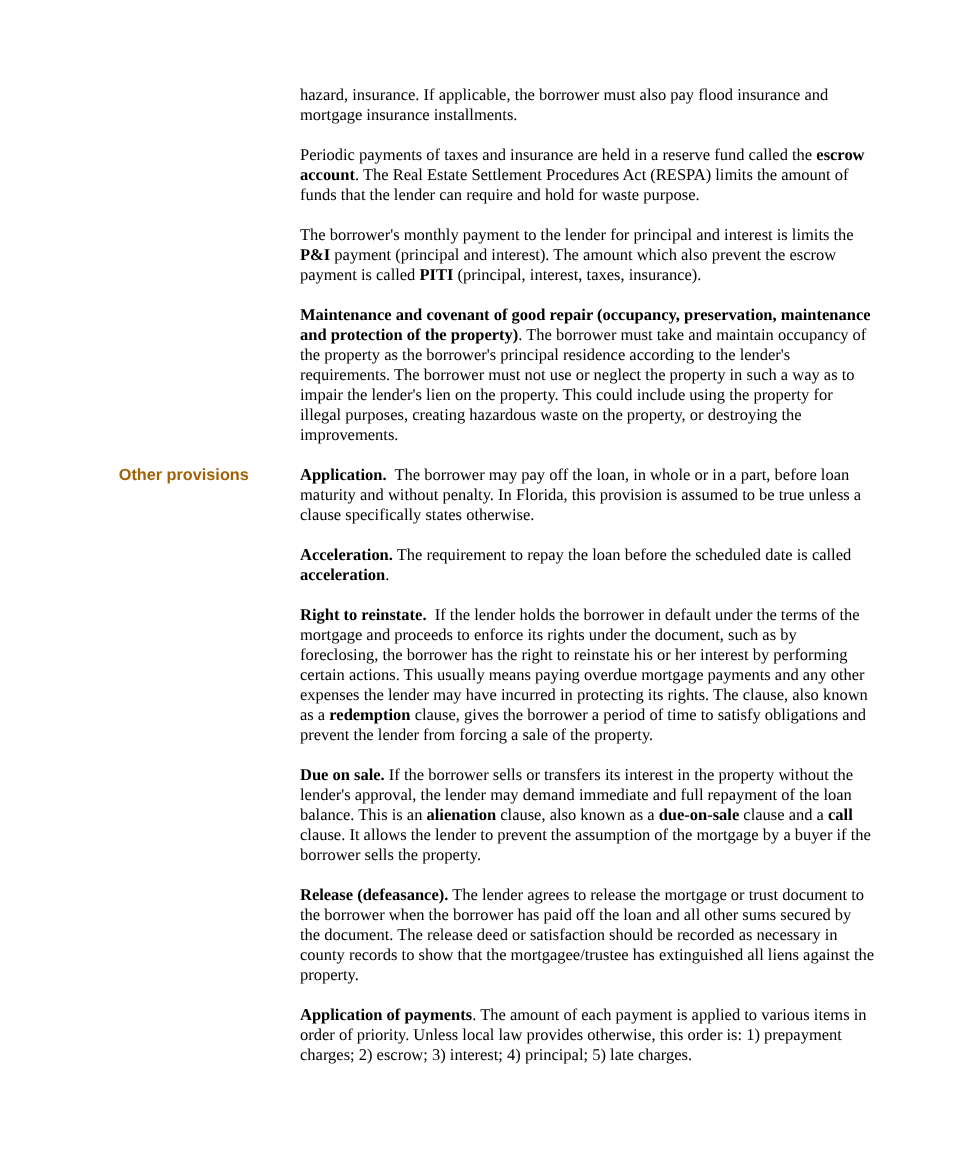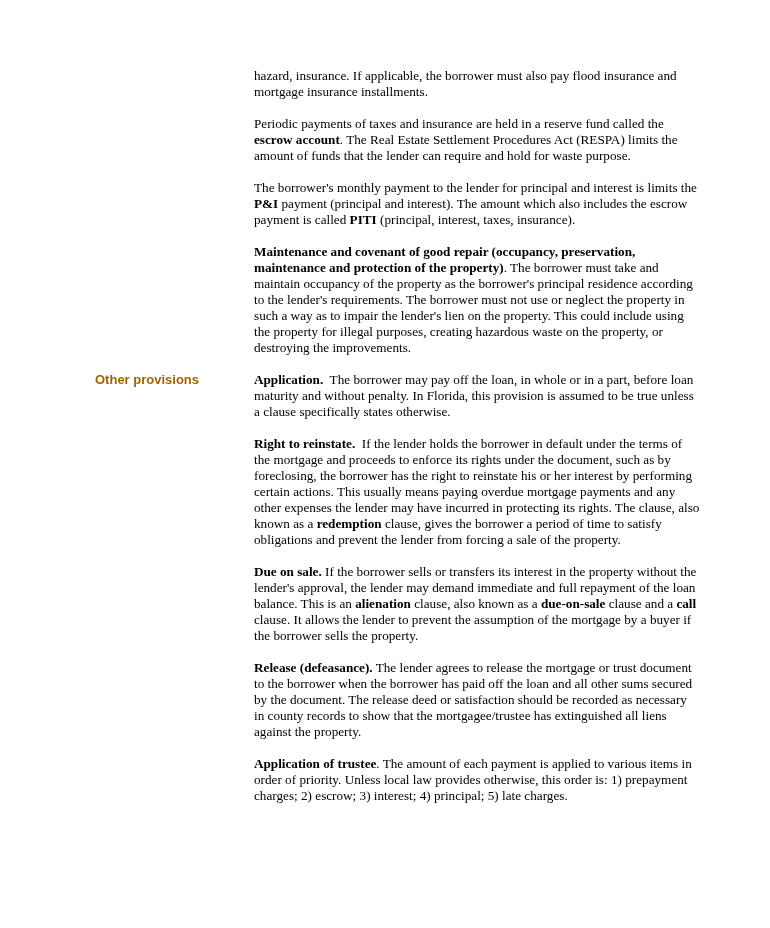--- a/index.html
+++ b/index.html
@@ -30,21 +30,21 @@
     position: absolute;
     left: 240px;
     top: 68px;
     width: 460px;
     font-family: "Liberation Serif", "DejaVu Serif", serif;
     font-size: 13.2px;
     line-height: 16px;
     color: #000000;
   }
   .body-col p {
-    margin: 0 0 16px 14px;
+    margin: 0 0 16px 0;
     padding: 0;
   }
   .seg { font-weight: normal; }
   .seg.b { font-weight: bold; }
 </style>
 </head>
 <body>
 
 <div class="page">
 
@@ -54,42 +54,45 @@
 
     <p>
       <span class="seg">hazard, insurance. If applicable, the borrower must also pay flood insurance and mortgage insurance installments.</span>
     </p>
 
     <p>
       <span class="seg">Periodic payments of taxes and insurance are held in a reserve fund called the </span><span class="seg b">escrow account</span><span class="seg">. The Real Estate Settlement Procedures Act (RESPA) limits the amount of funds that the lender can require and hold for waste purpose.</span>
     </p>
 
     <p>
-      <span class="seg">The borrower's monthly payment to the lender for principal and interest is limits the </span><span class="seg b">P&amp;I</span><span class="seg"> payment (principal and interest). The amount which also includes the escrow payment is called </span><span class="seg b">PITI</span><span class="seg"> (principal, interest, taxes, insurance).</span>
+      <span class="seg">The borrower's monthly payment to the lender for principal and interest is limits the </span><span class="seg b">P&amp;I</span><span class="seg"> payment (principal and interest). The amount which also prevent the escrow payment is called </span><span class="seg b">PITI</span><span class="seg"> (principal, interest, taxes, insurance).</span>
     </p>
 
     <p>
       <span class="seg b">Maintenance and covenant of good repair (occupancy, preservation, maintenance and protection of the property)</span><span class="seg">. The borrower must take and maintain occupancy of the property as the borrower's principal residence according to the lender's requirements. The borrower must not use or neglect the property in such a way as to impair the lender's lien on the property. This could include using the property for illegal purposes, creating hazardous waste on the property, or destroying the improvements.</span>
     </p>
 
     <p>
       <span class="seg b">Application.</span><span class="seg">&nbsp; The borrower may pay off the loan, in whole or in a part, before loan maturity and without penalty. In Florida, this provision is assumed to be true unless a clause specifically states otherwise.</span>
     </p>
 
+    <p>
+      <span class="seg b">Acceleration.</span><span class="seg"> The requirement to repay the loan before the scheduled date is called </span><span class="seg b">acceleration</span><span class="seg">.</span>
+    </p>
 
     <p>
       <span class="seg b">Right to reinstate.</span><span class="seg">&nbsp; If the lender holds the borrower in default under the terms of the mortgage and proceeds to enforce its rights under the document, such as by foreclosing, the borrower has the right to reinstate his or her interest by performing certain actions. This usually means paying overdue mortgage payments and any other expenses the lender may have incurred in protecting its rights. The clause, also known as a </span><span class="seg b">redemption</span><span class="seg"> clause, gives the borrower a period of time to satisfy obligations and prevent the lender from forcing a sale of the property.</span>
     </p>
 
     <p>
       <span class="seg b">Due on sale.</span><span class="seg"> If the borrower sells or transfers its interest in the property without the lender's approval, the lender may demand immediate and full repayment of the loan balance. This is an </span><span class="seg b">alienation</span><span class="seg"> clause, also known as a </span><span class="seg b">due-on-sale</span><span class="seg"> clause and a </span><span class="seg b">call</span><span class="seg"> clause. It allows the lender to prevent the assumption of the mortgage by a buyer if the borrower sells the property.</span>
     </p>
 
     <p>
       <span class="seg b">Release (defeasance).</span><span class="seg"> The lender agrees to release the mortgage or trust document to the borrower when the borrower has paid off the loan and all other sums secured by the document. The release deed or satisfaction should be recorded as necessary in county records to show that the mortgagee/trustee has extinguished all liens against the property.</span>
     </p>
 
     <p>
-      <span class="seg b">Application of trustee</span><span class="seg">. The amount of each payment is applied to various items in order of priority. Unless local law provides otherwise, this order is: 1) prepayment charges; 2) escrow; 3) interest; 4) principal; 5) late charges.</span>
+      <span class="seg b">Application of payments</span><span class="seg">. The amount of each payment is applied to various items in order of priority. Unless local law provides otherwise, this order is: 1) prepayment charges; 2) escrow; 3) interest; 4) principal; 5) late charges.</span>
     </p>
 
   </div>
 </div>
 
 </body></html>

